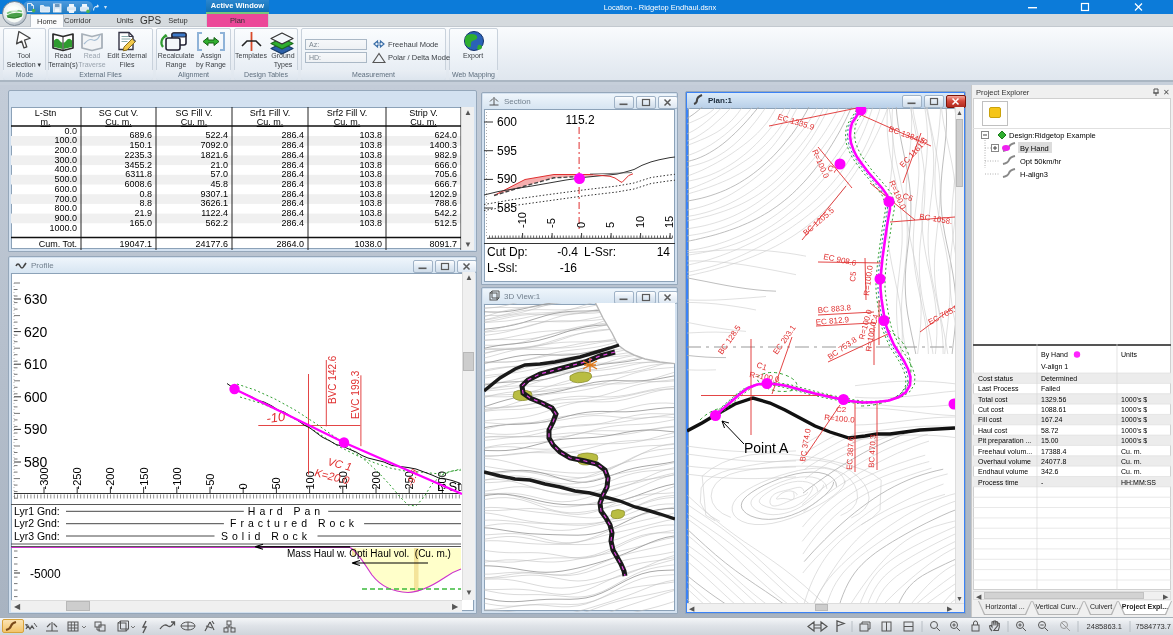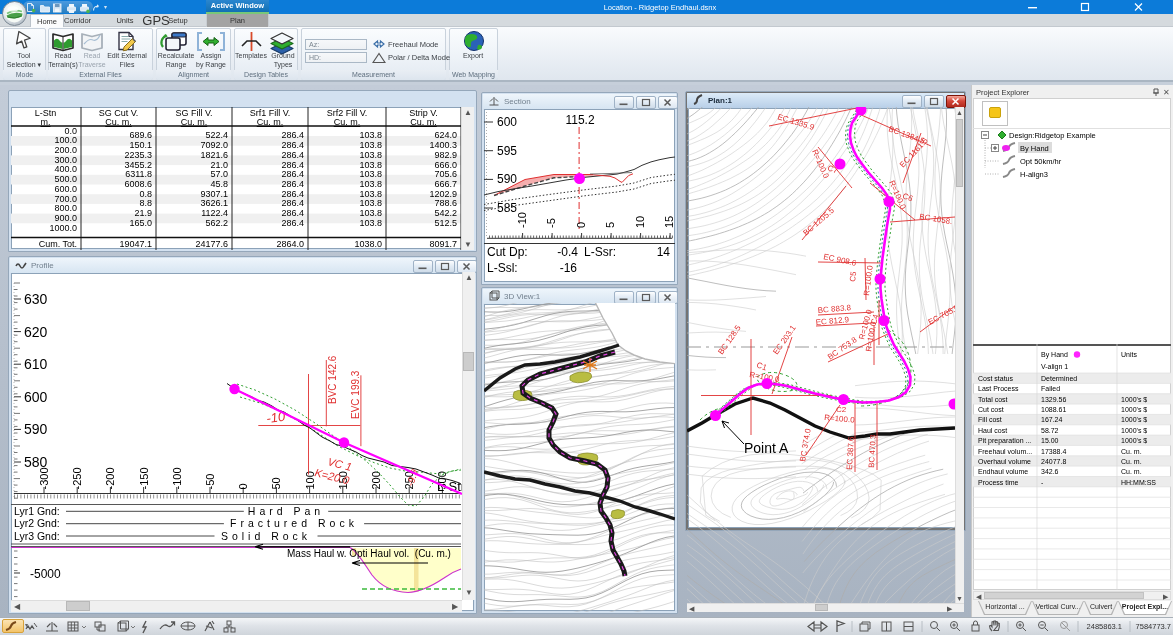--- a/index.html
+++ b/index.html
@@ -40,23 +40,23 @@
       </g>
 <path d="M69.5 9.5 c0 -3.5 2.5 -4.8 5 -4 m0 0 l-1.2 -1.8 m1.2 1.8 l-2.2 0.8" stroke="#dcebf7" stroke-width="1.1"></path>
 </g>
 </svg>
 <div class="abs" style="left:104px;top:4px;width:5px;height:6px;color:#cfe2f2;font-size:6px;line-height:6px">▾</div>
 
 <div class="abs" style="left:0;top:14px;width:1173px;height:13px;background:#d5dade;border-bottom:1px solid #c3c9cf"></div>
 <div class="abs" style="left:30px;top:14px;width:34px;height:13px;background:#fbfcfd;border:1px solid #bac2ca;border-bottom:none;font-size:7.5px;color:#333;text-align:center;line-height:13px">Home</div>
 <div class="abs" style="left:64px;top:14px;width:44px;height:13px;font-size:7.5px;color:#333;text-align:left;line-height:13px">Corridor</div>
 <div class="abs" style="left:108px;top:14px;width:34px;height:13px;font-size:7.5px;color:#333;text-align:center;line-height:13px">Units</div>
-<div class="abs" style="left:140px;top:14px;width:32px;height:13px;font-size:13px;color:#333;text-align:center;line-height:13px">GPS</div>
+<div class="abs" style="left:140px;top:14px;width:32px;height:13px;font-size:10px;color:#333;text-align:left;line-height:13px">GPS</div>
 <div class="abs" style="left:160px;top:14px;width:36px;height:13px;font-size:7.5px;color:#333;text-align:center;line-height:13px">Setup</div>
-<div class="abs" style="left:206px;top:14px;width:63px;height:13px;background:#a3a3a3;border-left:1px solid #c8cdd2;border-right:1px solid #c8cdd2;font-size:7.5px;color:#333;text-align:center;line-height:13px">Plan</div>
+<div class="abs" style="left:206px;top:14px;width:63px;height:13px;background:#ec4899;border-left:1px solid #c8cdd2;border-right:1px solid #c8cdd2;font-size:7.5px;color:#333;text-align:center;line-height:13px">Plan</div>
 <div class="abs" style="left:0;top:27px;width:1173px;height:54px;background:linear-gradient(#f9fbfd,#e9eef4 60%,#dfe6ee)"></div>
 <div class="abs" style="left:0;top:80px;width:1173px;height:2px;background:#aab6c2"></div>
 <div class="abs" style="left:0;top:82px;width:1173px;height:3px;background:#c6cfda"></div>
 <div class="abs" style="left:3px;top:28px;width:43px;height:52px;border:1px solid #c9d2dc;border-radius:2px;background:linear-gradient(#fafcfe,#eef3f8 55%,#e3eaf2)"></div>
 <div class="abs" style="left:3px;top:70px;width:43px;height:10px;font-size:7px;color:#5f6f7e;text-align:center;line-height:10px;white-space:nowrap;background:linear-gradient(#e9eef4,#dde5ee);border-radius:0 0 2px 2px">Mode</div>
 <div class="abs" style="left:48px;top:28px;width:105px;height:52px;border:1px solid #c9d2dc;border-radius:2px;background:linear-gradient(#fafcfe,#eef3f8 55%,#e3eaf2)"></div>
 <div class="abs" style="left:48px;top:70px;width:105px;height:10px;font-size:7px;color:#5f6f7e;text-align:center;line-height:10px;white-space:nowrap;background:linear-gradient(#e9eef4,#dde5ee);border-radius:0 0 2px 2px">External Files</div>
 <div class="abs" style="left:156px;top:28px;width:75px;height:52px;border:1px solid #c9d2dc;border-radius:2px;background:linear-gradient(#fafcfe,#eef3f8 55%,#e3eaf2)"></div>
 <div class="abs" style="left:156px;top:70px;width:75px;height:10px;font-size:7px;color:#5f6f7e;text-align:center;line-height:10px;white-space:nowrap;background:linear-gradient(#e9eef4,#dde5ee);border-radius:0 0 2px 2px">Alignment</div>
 <div class="abs" style="left:234px;top:28px;width:64px;height:52px;border:1px solid #c9d2dc;border-radius:2px;background:linear-gradient(#fafcfe,#eef3f8 55%,#e3eaf2)"></div>
@@ -216,21 +216,21 @@
         </svg>
       </div>
       <div style="position:absolute;left:175px;top:2px;width:20px;height:13px;border:1px solid #9fb2c6;border-radius:2px;background:linear-gradient(#fdfeff,#dde7f2)">
         <svg width="18" height="13" viewBox="0 0 18 13" style="position:absolute;left:0;top:-1px">
           <path d="M5.5 3.5 L11.5 9.5 M11.5 3.5 L5.5 9.5" stroke="#5a5a5a" stroke-width="1.5" fill="none"></path>
         </svg>
       </div>
 </div>
 <div id="w3d" style="position:absolute;left:2px;top:16px;right:2px;bottom:2px;background:#fff;border:1px solid #8ca2b8;overflow:hidden"></div>
 </div>
-<div style="position:absolute;left:685px;top:91px;width:281px;height:440px;border:1px solid #95a7ba;background:#737373;border-radius:2px 2px 0 0">
+<div style="position:absolute;left:685px;top:91px;width:281px;height:523px;border:1px solid #95a7ba;background:#3b82f6;border-radius:2px 2px 0 0">
 <div style="position:absolute;left:1px;top:1px;right:1px;height:15px;background:linear-gradient(#dcebf8,#b8cfe8);font-size:8px;color:#1a2a3a;font-weight:bold;">
 <span style="position:absolute;left:5px;top:1px;width:12px;height:12px">
         <svg width="12" height="12" viewBox="0 0 12 12">
           <path d="M2 10 q3 -1 3 -4 q0 -3 5 -5" stroke="#444" stroke-width="2" fill="none"></path>
         </svg>
       </span>
 <span style="position:absolute;left:21px;top:3px">Plan:1</span>
 <div style="position:absolute;left:215px;top:2px;width:20px;height:13px;border:1px solid #9fb2c6;border-radius:2px;background:linear-gradient(#fdfeff,#e3ecf5 45%,#cfdce9)">
         <svg width="18" height="13" viewBox="0 0 18 13" style="position:absolute;left:0;top:-1px">
           <rect x="4.5" y="7.5" width="8" height="1.6" fill="#5a5a5a"></rect>

